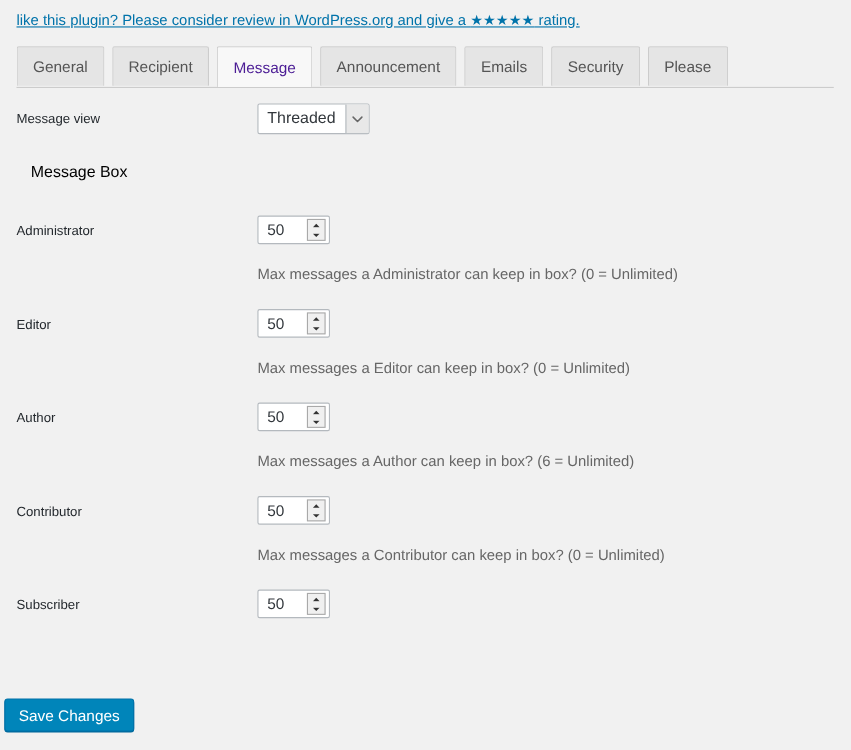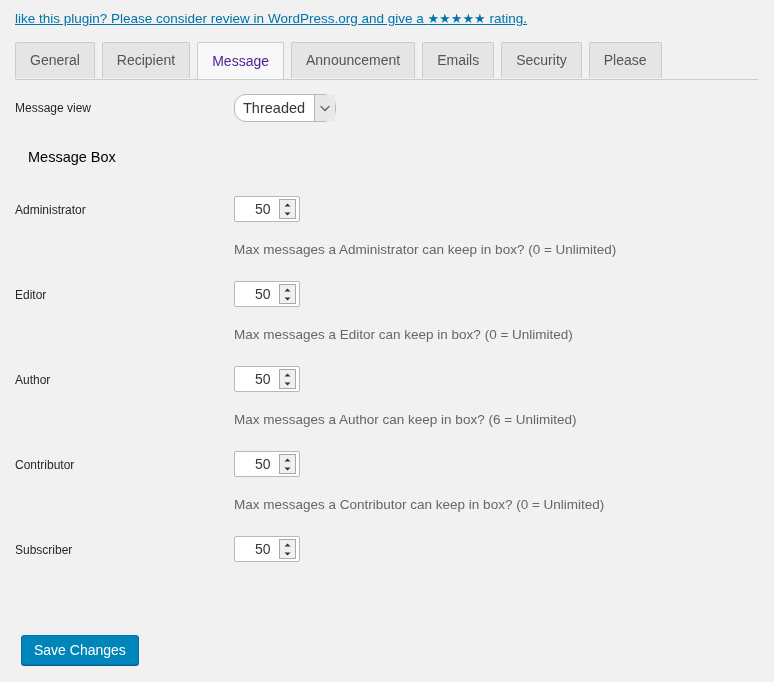--- a/index.html
+++ b/index.html
@@ -112,21 +112,21 @@
     left: 234px;
     top: -3px;
   }
 
   
   .select-box {
     display: inline-flex;
     align-items: stretch;
     background: #fff;
     border: 1px solid #b4b9be;
-    border-radius: 12px;
+    border-radius: 2px;
     height: 28px;
     box-sizing: border-box;
     cursor: pointer;
   }
   .select-value {
     padding: 0 9px 0 8px;
     line-height: 26px;
     font-size: 14.5px;
     color: #32373c;
     white-space: nowrap;
@@ -147,21 +147,21 @@
     align-items: stretch;
     background: #fff;
     border: 1px solid #b4b9be;
     border-radius: 2px;
     height: 26px;
     width: 66px;
     box-sizing: border-box;
   }
   .number-value {
     flex: 1;
-    padding-left: 20px;
+    padding-left: 8px;
     line-height: 24px;
     font-size: 14px;
     color: #32373c;
   }
   .spinner {
     width: 17px;
     margin: 2px 3px 2px 0;
     border: 1px solid #a9a9a9;
     background: #f0f0f0;
     display: flex;
@@ -182,21 +182,21 @@
     left: 234px;
     top: 42px;
     font-size: 13.5px;
     color: #666;
     line-height: 18px;
     white-space: nowrap;
   }
 
   
   .submit-area {
-    padding: 11px 0 0 21px;
+    padding: 11px 0 0 4px;
     text-decoration: underline;
   }
   .save-button {
     display: inline-block;
     background: #0085ba;
     border: 1px solid #0073aa;
     border-radius: 3px;
     color: #fff;
     font-size: 14px;
     font-family: "Liberation Sans", sans-serif;

